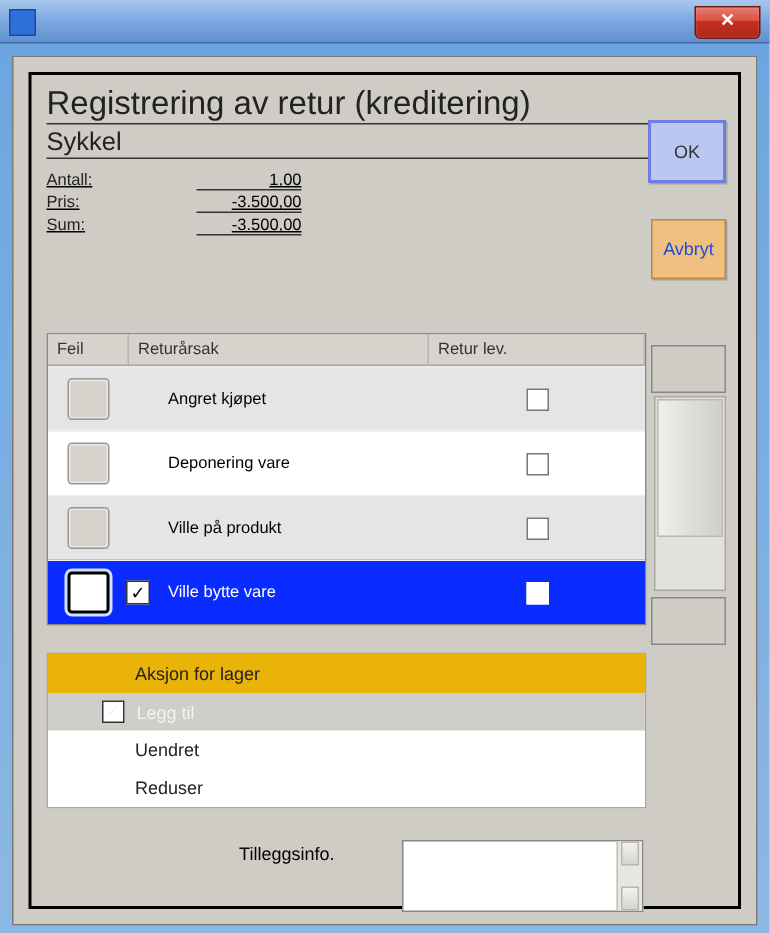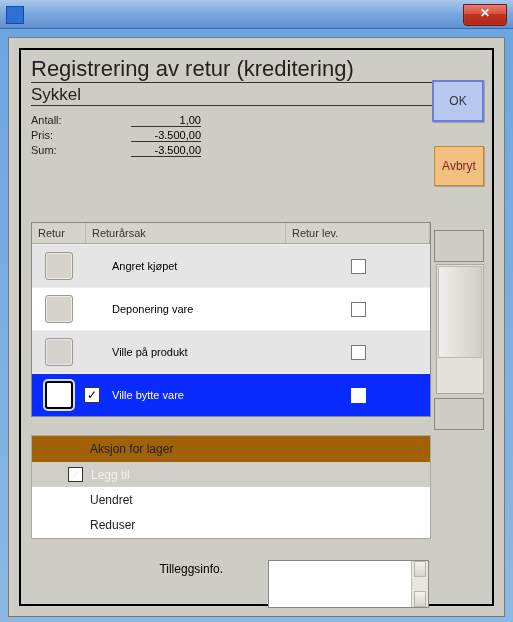--- a/index.html
+++ b/index.html
@@ -70,20 +70,21 @@
     padding-bottom: 0px;
   }
   .sub-title {
     font-size: 17px;
     color: #222;
     border-bottom: 1px solid #333;
     margin: 0 0 8px 0;
   }
   .summary {
     width: 200px;
+    text-decoration: underline;
   }
   .summary-row {
     display: flex;
     margin-bottom: 2px;
   }
   .summary-label {
     width: 100px;
     color: #222;
   }
   .summary-value {
@@ -109,21 +110,21 @@
     right: 8px;
     background: #b8c8f0;
     border: 2px solid #6a7fe0;
     color: #333;
   }
   .btn-cancel {
     top: 96px;
     right: 8px;
     background: #f0c080;
     border: 1px solid #c08838;
-    color: #7f1d1d;
+    color: #1d4ed8;
   }
   .btn-empty {
     right: 8px;
     width: 48px;
     height: 30px;
     position:absolute;
     background: #cfccc5;
     border: 1px solid #888;
   }
   .btn-empty.e1 { top: 180px; }
@@ -223,21 +224,21 @@
 
   .action-box {
     position:absolute;
     left:10px;
     top:385px;
     width:398px;
     border:1px solid #a8a8a0;
     background:#fff;
   }
   .action-box .ab-head {
-    background:#a16207;
+    background:#eab308;
     padding:6px 0 6px 58px;
     font-size:12px;
     color:#222;
   }
   .ab-row {
     display:flex;
     align-items:center;
     padding:5px 0 5px 36px;
     font-size:12px;
     color:#222;
@@ -332,21 +333,21 @@
     </div>
 
     <div class="btn-empty e1"></div>
     <div class="scrollbar">
       <div class="scrollbar-thumb"></div>
     </div>
     <div class="btn-empty e2"></div>
 
     <div class="grid">
       <div class="grid-header">
-        <div class="gh c1">Retur</div>
+        <div class="gh c1">Feil</div>
         <div class="gh c2">Returårsak</div>
         <div class="gh c3">Retur lev.</div>
       </div>
 
       <div class="grid-row alt">
         <div class="cell c1">
             <div class="square-btn"></div>
           </div>
         <div class="cell c2">Angret kjøpet</div>
         <div class="cell c3">

